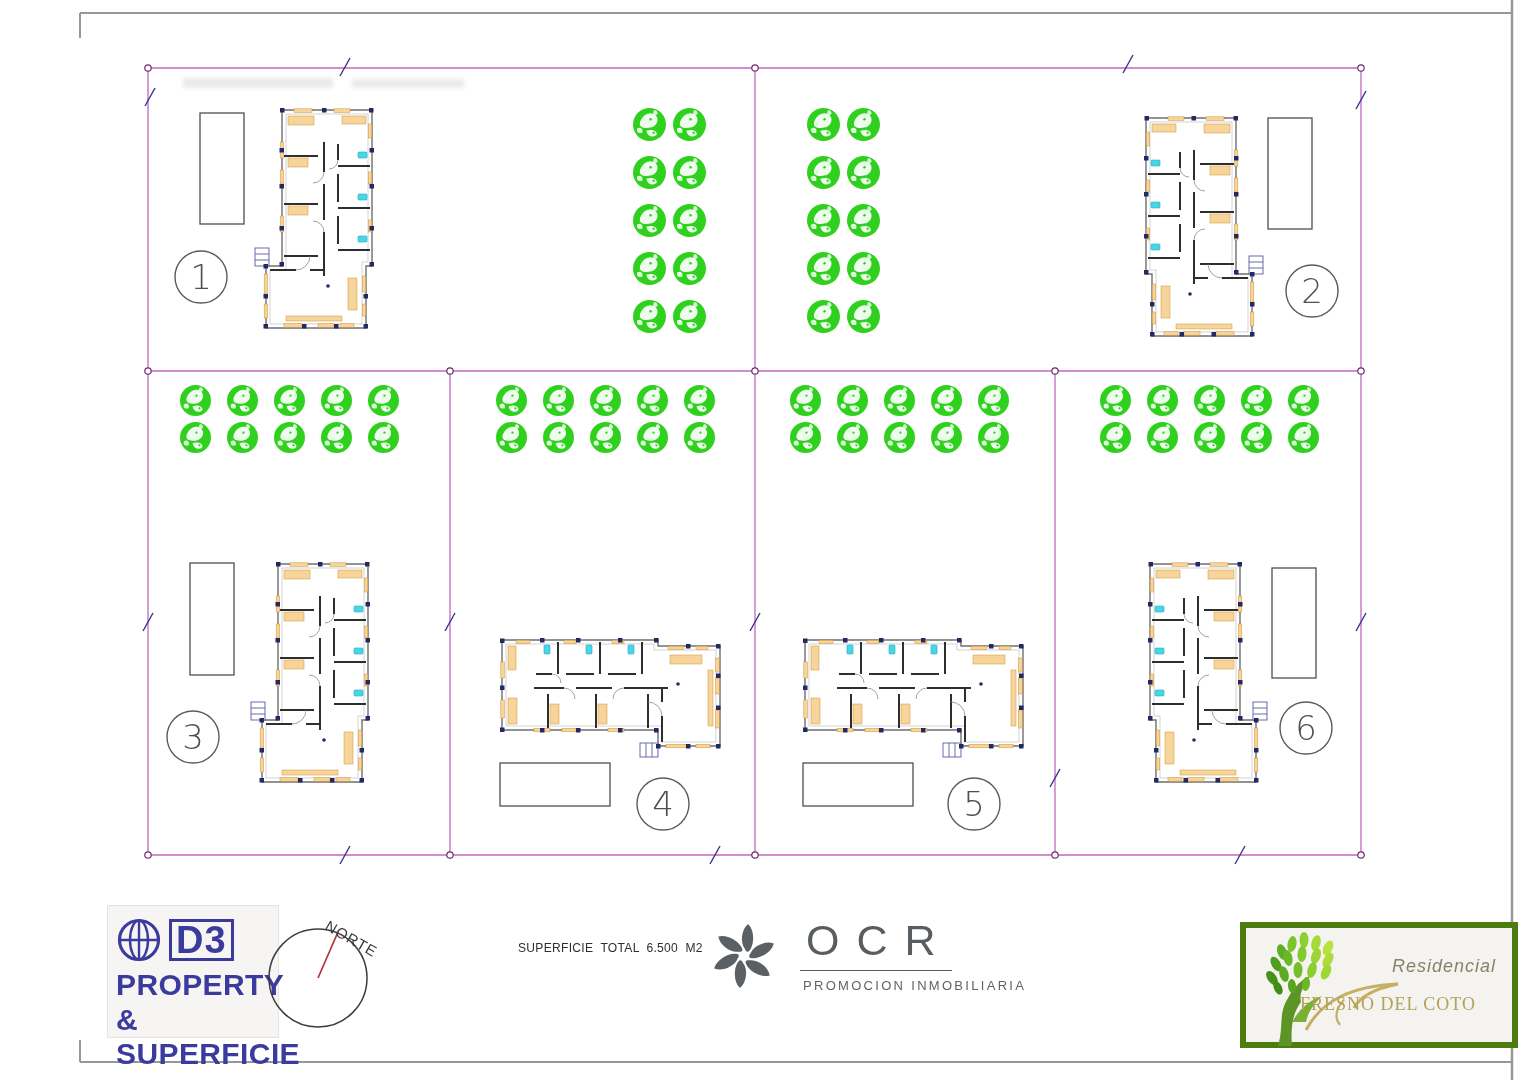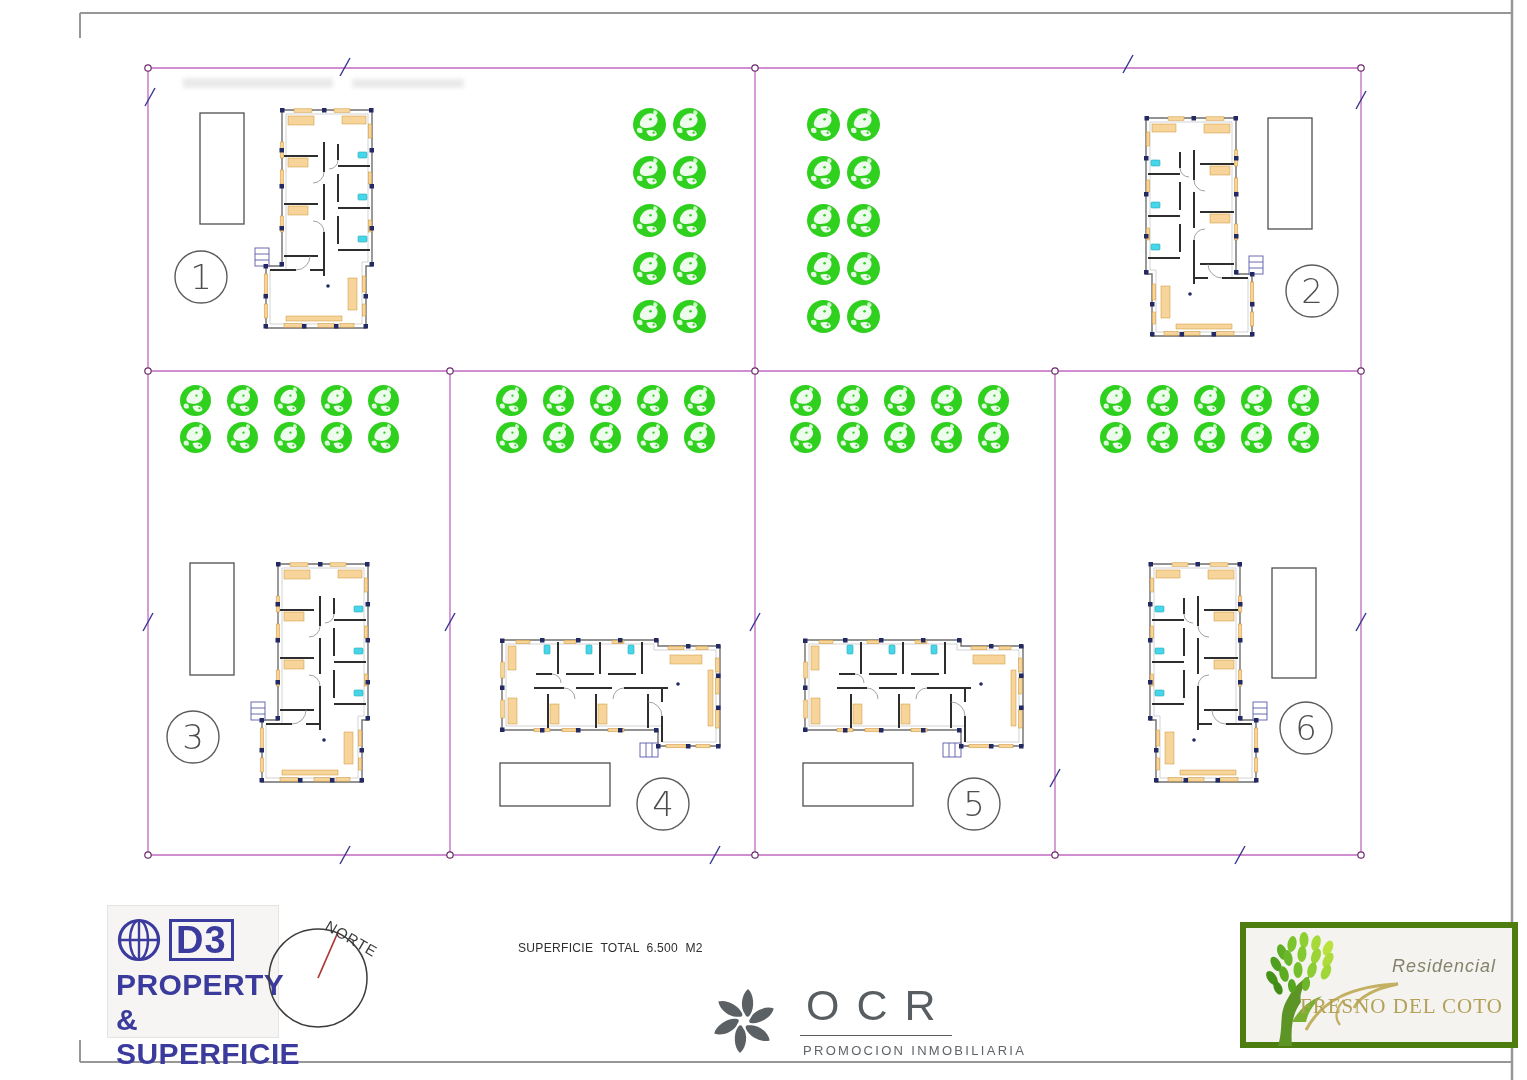--- a/index.html
+++ b/index.html
@@ -17,35 +17,35 @@
   #d3-top{display:flex;align-items:center;gap:7px;height:56px;}
   #d3-monogram{font-size:38px;font-weight:800;letter-spacing:1px;line-height:.95;
                border:3px solid #3b3b9e;padding:0 4px;color:#3b3b9e;}
   .d3-line{font-size:30px;font-weight:700;letter-spacing:.4px;line-height:1.15;color:#3b3b9e;}
 
   #compass{position:absolute;left:262px;top:905px;}
 
   #surface-note{position:absolute;left:518px;top:940px;font-size:13px;color:#2e2e2e;
                 letter-spacing:.3px;white-space:pre;transform:scaleX(.93);transform-origin:left;}
 
-  #ocr-box{position:absolute;left:690px;top:963px;width:470px;height:112px;}
+  #ocr-box{position:absolute;left:690px;top:898px;width:470px;height:112px;}
   #ocr-flower{position:absolute;left:0;top:0;}
   #ocr-name{position:absolute;left:116px;top:18px;font-size:43px;font-weight:400;
             letter-spacing:17px;color:#585d62;}
   #ocr-rule{position:absolute;left:110px;top:72px;width:152px;height:0;
             border-top:1.5px solid #585d62;}
   #ocr-sub{position:absolute;left:113px;top:80px;font-size:13px;letter-spacing:2.3px;color:#5f6468;}
 
   #fresno-box{position:absolute;left:1240px;top:922px;width:278px;height:126px;
               background:#f5f3f0;border:6px solid #4d7c0f;box-sizing:border-box;}
   #fresno-tree{position:absolute;left:2px;top:2px;}
   #fresno-line1{position:absolute;right:16px;top:28px;font-style:italic;font-size:18px;
                 letter-spacing:1px;color:#83836a;}
   #fresno-line2{position:absolute;left:54px;top:66px;font-family:"Liberation Serif",serif;
-                font-size:21px;letter-spacing:1px;color:#b3a158;white-space:nowrap;}
+                font-size:18px;letter-spacing:1px;color:#b3a158;white-space:nowrap;}
 </style>
 </head>
 <body>
 
 <div id="page">
 
   <div class="smudge" style="left:183px;top:78px;width:150px;height:10px;"></div>
   <div class="smudge" style="left:352px;top:79px;width:112px;height:9px;"></div>
 
   <svg id="site-svg" width="1527" height="1080" viewBox="0 0 1527 1080">

